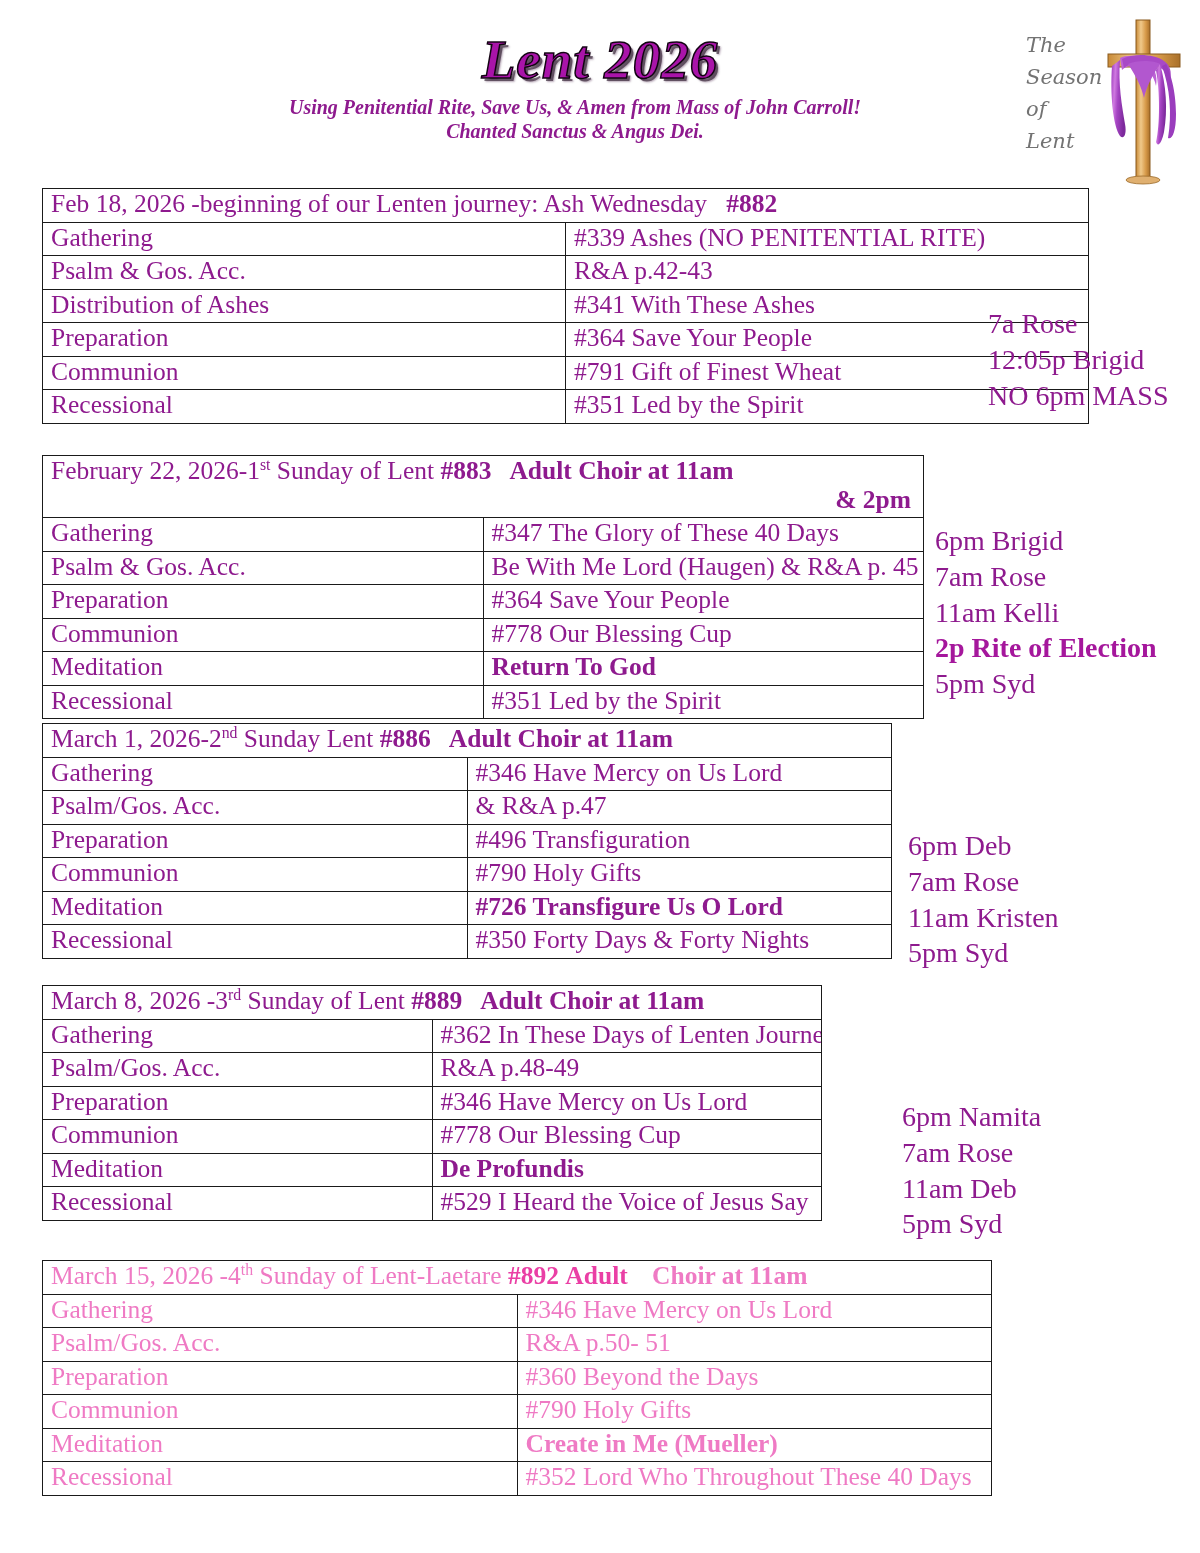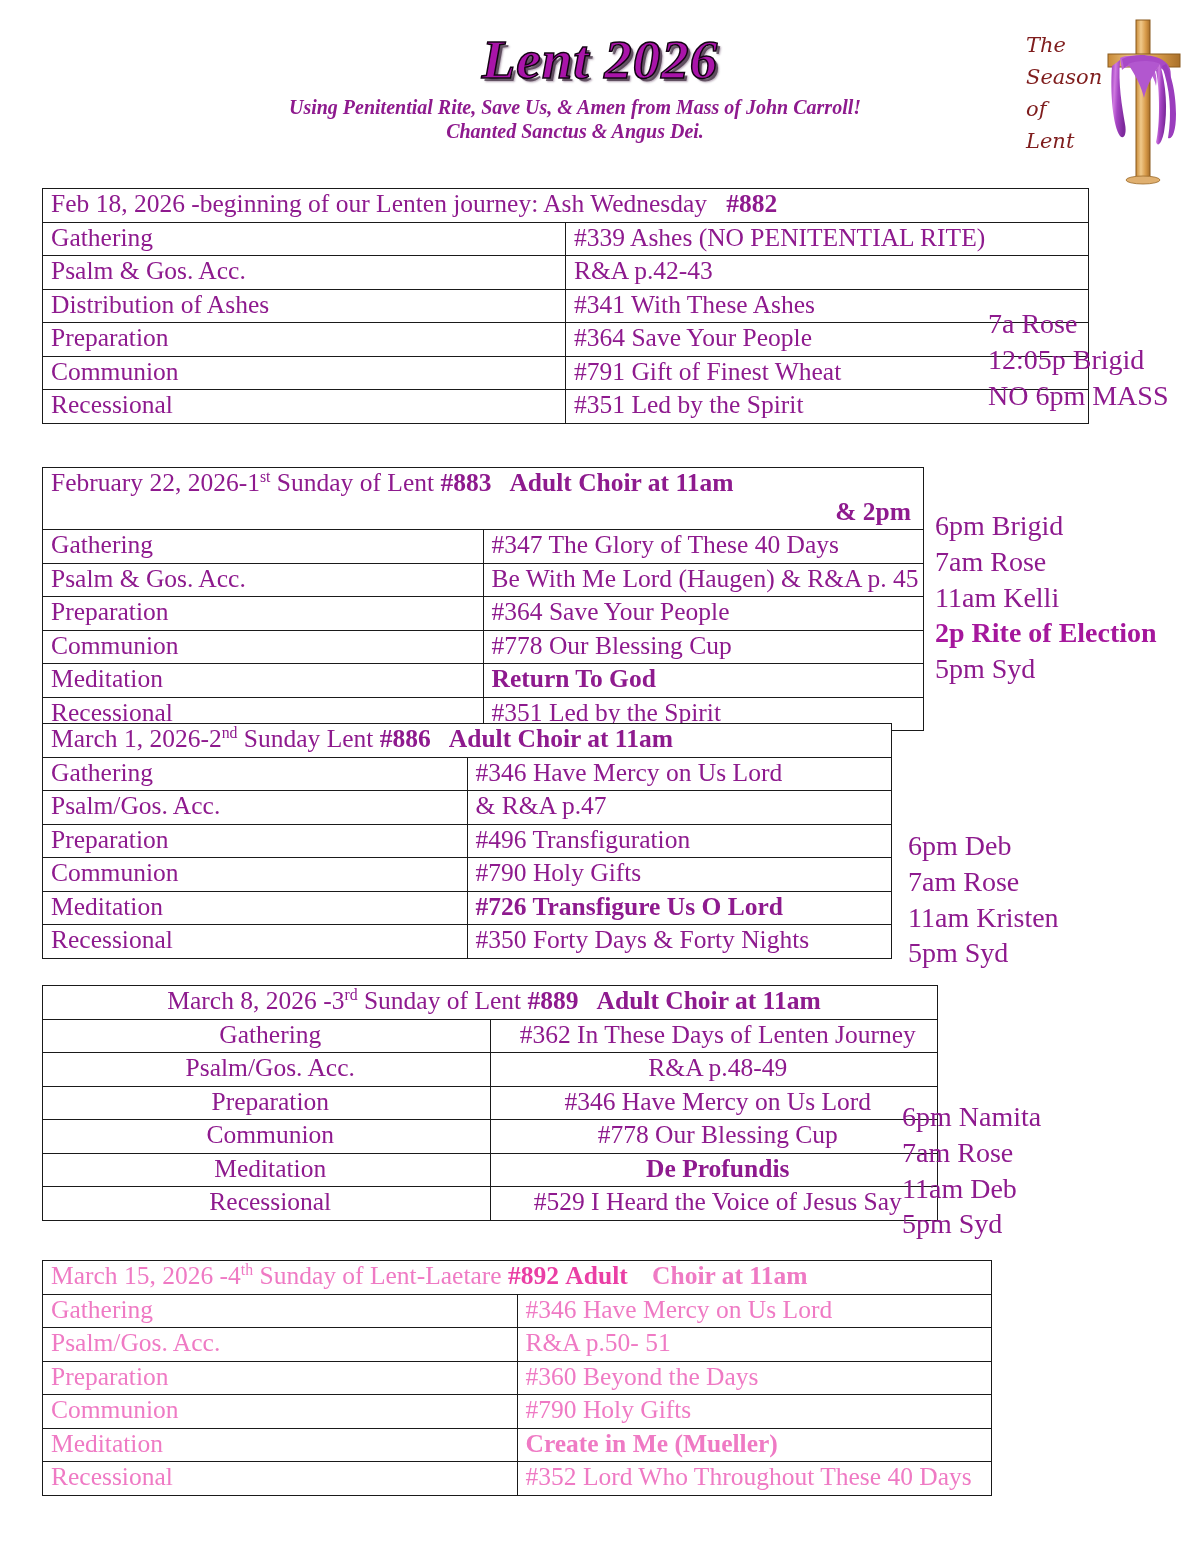--- a/index.html
+++ b/index.html
@@ -56,21 +56,21 @@
     width: 180px;
     height: 175px;
   }
   .clipart .script {
     position: absolute;
     left: 14px;
     top: 16px;
     font-family: "DejaVu Serif", "Liberation Serif", serif;
     font-style: italic;
     font-size: 21px;
-    color: #7f1d1d;
+    color: #737373;
     line-height: 1.52;
     text-align: left;
   }
   .clipart svg { position: absolute; right: 2px; top: 0; }
 
   
   .block {
     position: relative;
     margin: 0;
   }
@@ -120,29 +120,29 @@
   .pink td.hdr .choir { color: #ef7ac4; }
 
   .med { font-weight: bold; color: #8e1a8e; }
 
   
   #block1 { position: absolute; left: 42px;  top: 188px; }
   #block1 table { width: 1047px; }
   #notes1 { left: 988px; top: 306px; }
 
   #block2 { position: absolute; left: 42px;  top: 455px; }
-  #block2 table { width: 882px; margin-top: 12px; }
-  #notes2 { left: 935px; top: 508px; }
+  #block2 table { width: 882px; }
+  #notes2 { left: 935px; top: 523px; }
 
   #block3 { position: absolute; left: 42px;  top: 723px; }
   #block3 table { width: 850px; }
   #notes3 { left: 908px; top: 828px; }
 
   #block4 { position: absolute; left: 42px;  top: 985px; }
-  #block4 table { width: 896px; text-align: center; }
+  #block4 table { width: 780px; }
   #notes4 { left: 902px; top: 1099px; }
 
   #block5 { position: absolute; left: 42px;  top: 1260px; }
   #block5 table { width: 950px; }
 
   .col-label { width: 228px; }
 </style>
 </head>
 <body>
 

